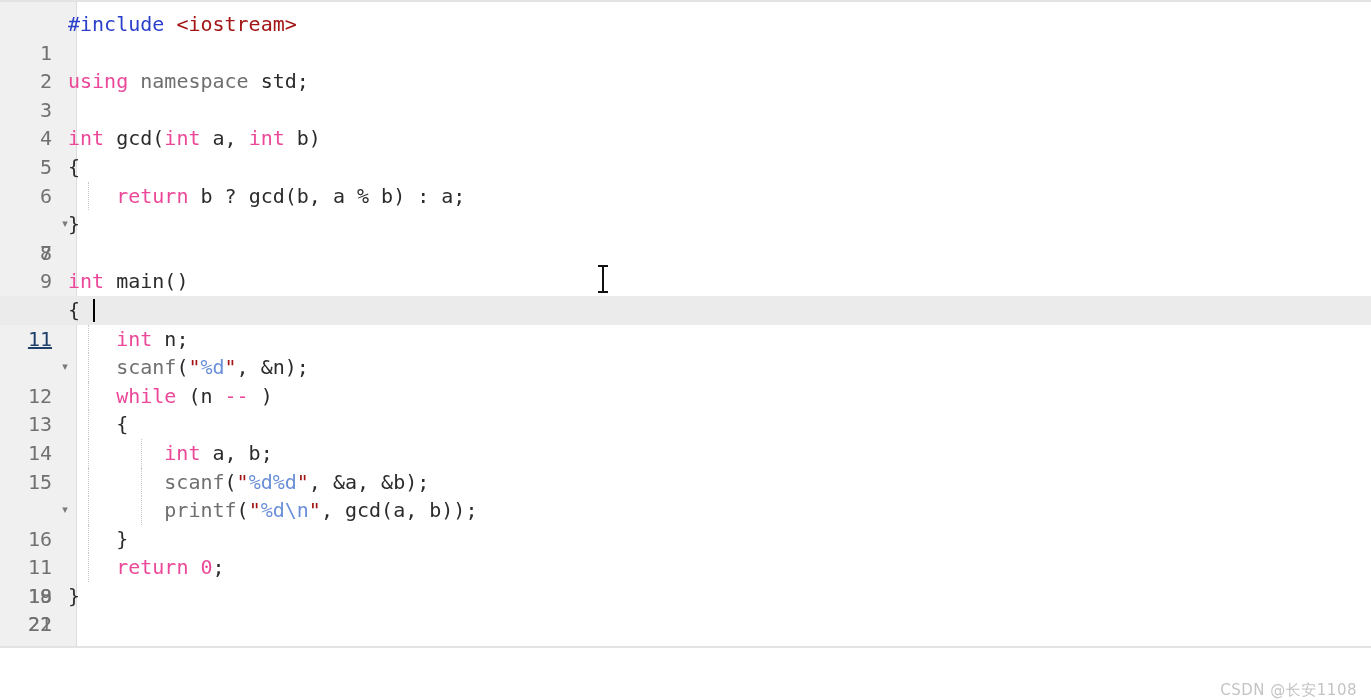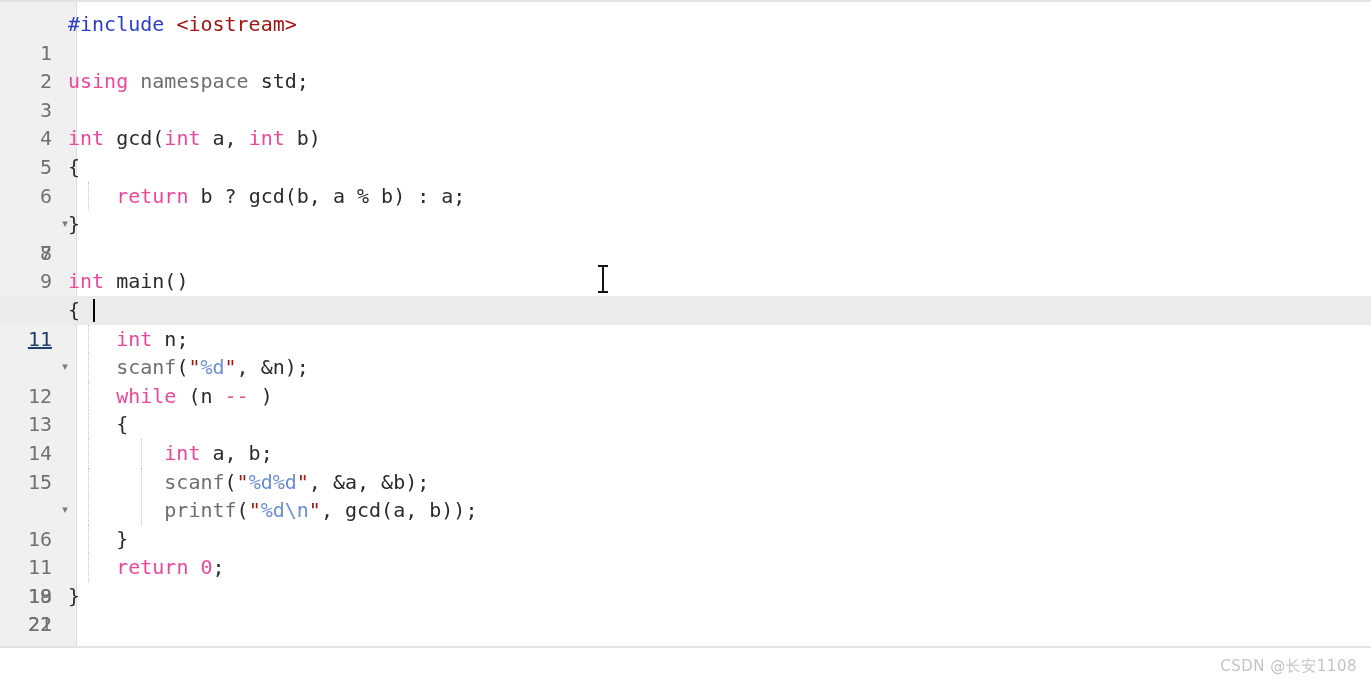--- a/index.html
+++ b/index.html
@@ -123,21 +123,21 @@
     left: 597px;
     top: 262px;
     width: 12px;
     height: 30px;
     pointer-events: none;
   }
 
   .watermark {
     position: absolute;
     right: 14px;
-    bottom: 24px;
+    bottom: 0;
     font-size: 15px;
     color: #c4c4c4;
     font-family: "DejaVu Sans", "Liberation Sans", sans-serif;
     letter-spacing: 0.5px;
   }
 </style>
 </head>
 <body>
 
 <div class="editor">

